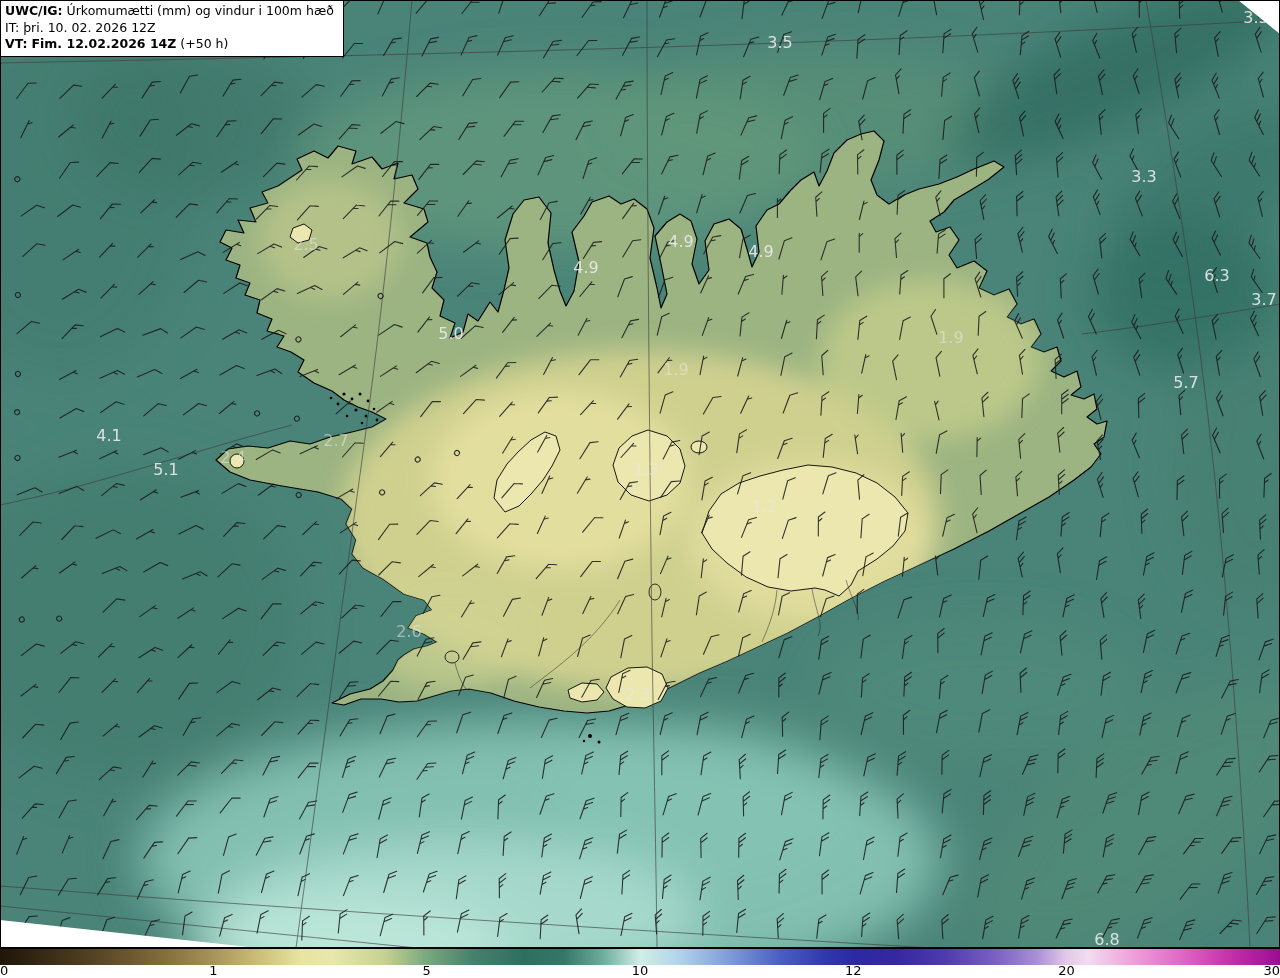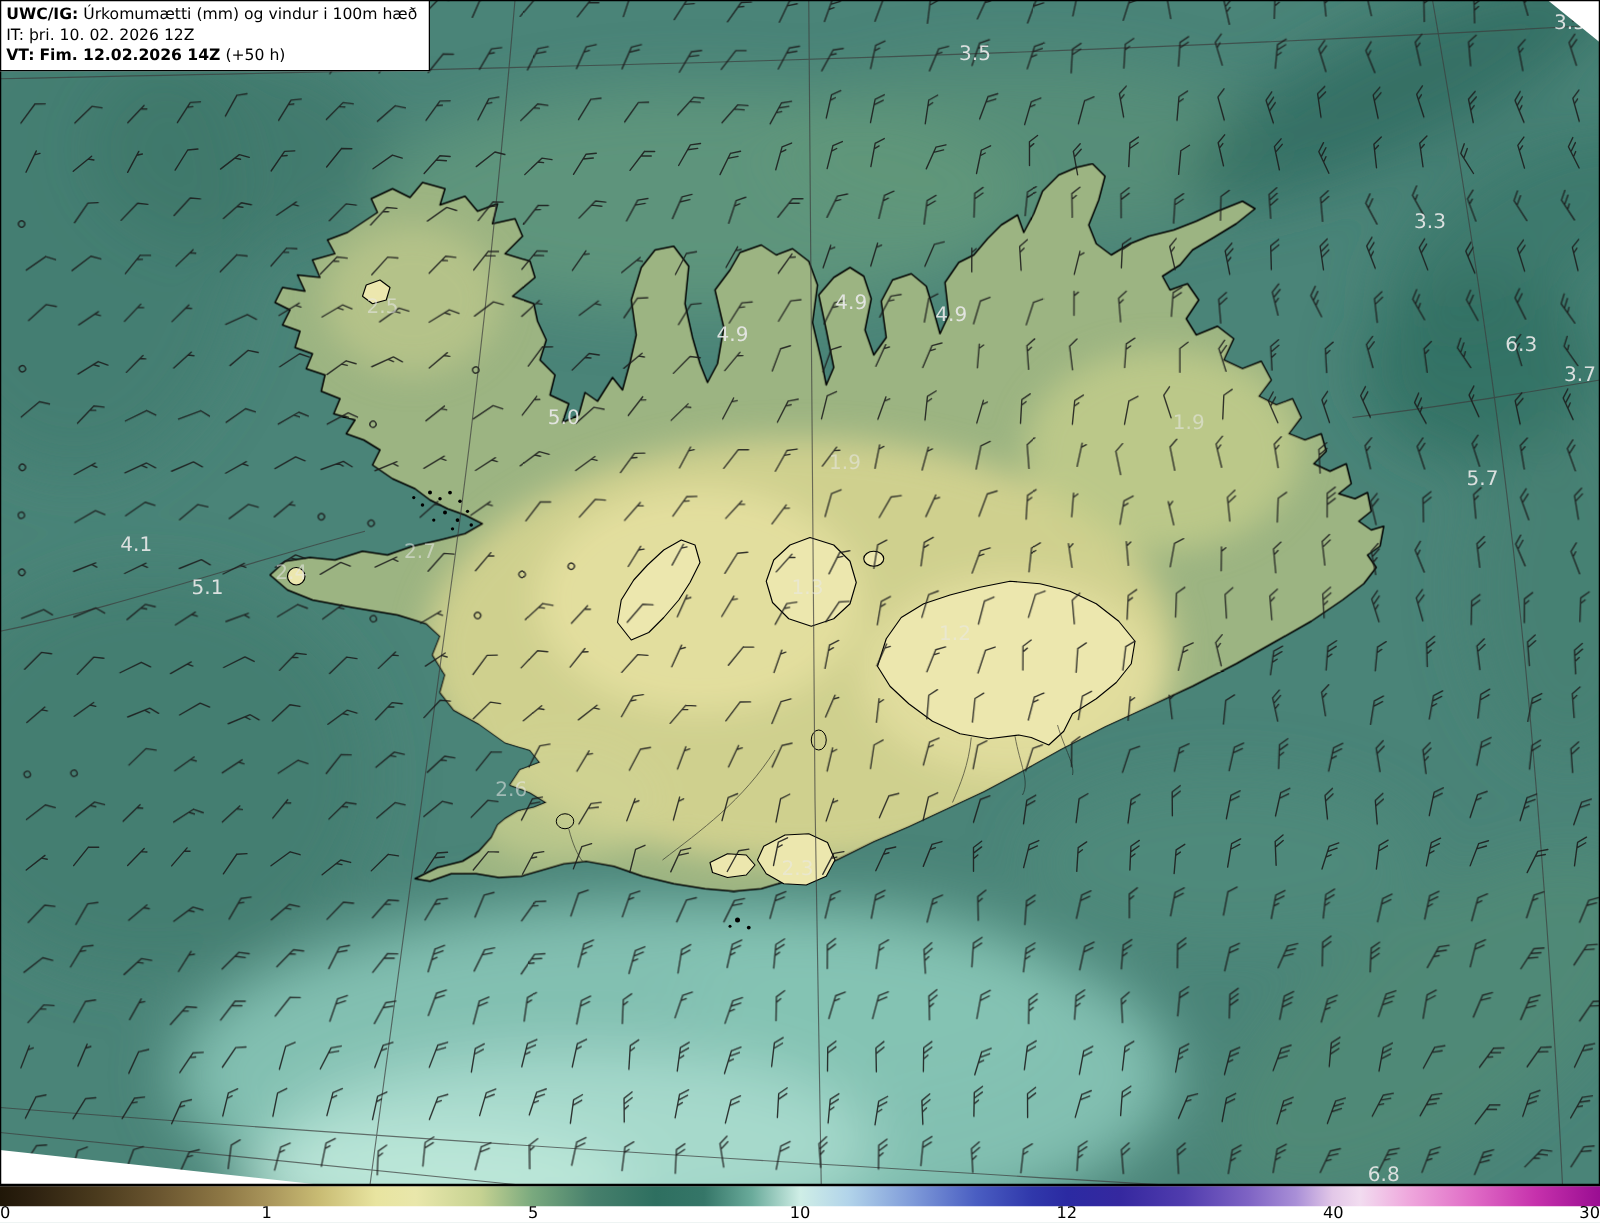--- a/index.html
+++ b/index.html
@@ -2478,17 +2478,17 @@
     </div>
   </div>
 
   <div class="cbar" id="cbarGrad" style="background: linear-gradient(90deg, rgb(32, 23, 8) 0%, rgb(45, 33, 16) 2%, rgb(74, 58, 29) 6%, rgb(107, 86, 48) 10%, rgb(142, 120, 69) 14%, rgb(168, 148, 90) 16.7%, rgb(201, 188, 116) 20%, rgb(232, 228, 160) 23.5%, rgb(233, 231, 171) 26%, rgb(198, 210, 146) 30%, rgb(121, 169, 126) 33.3%, rgb(71, 128, 108) 37%, rgb(46, 111, 96) 41%, rgb(53, 118, 104) 44%, rgb(106, 171, 155) 47%, rgb(207, 238, 230) 50%, rgb(178, 212, 234) 53%, rgb(127, 155, 217) 57%, rgb(74, 94, 194) 61%, rgb(48, 56, 171) 64.5%, rgb(43, 42, 162) 66.7%, rgb(53, 40, 159) 70%, rgb(80, 60, 174) 74%, rgb(126, 99, 196) 78%, rgb(169, 143, 215) 81%, rgb(227, 200, 232) 83.3%, rgb(242, 220, 240) 85%, rgb(239, 168, 221) 88%, rgb(224, 108, 198) 92%, rgb(198, 49, 172) 96%, rgb(154, 13, 146) 100%);"></div>
   <div class="cticks" id="cbarTicks">
       <span class="first" style="left: 0%;">0</span>
       <span style="left: 16.67%;">1</span>
       <span style="left: 33.33%;">5</span>
       <span style="left: 50%;">10</span>
       <span style="left: 66.67%;">12</span>
-      <span style="left: 83.33%;">40</span>
+      <span style="left: 83.33%;">20</span>
       <span class="last" style="left: 100%;">30</span>
     </div>
 
 </div>
 
 </body></html>

